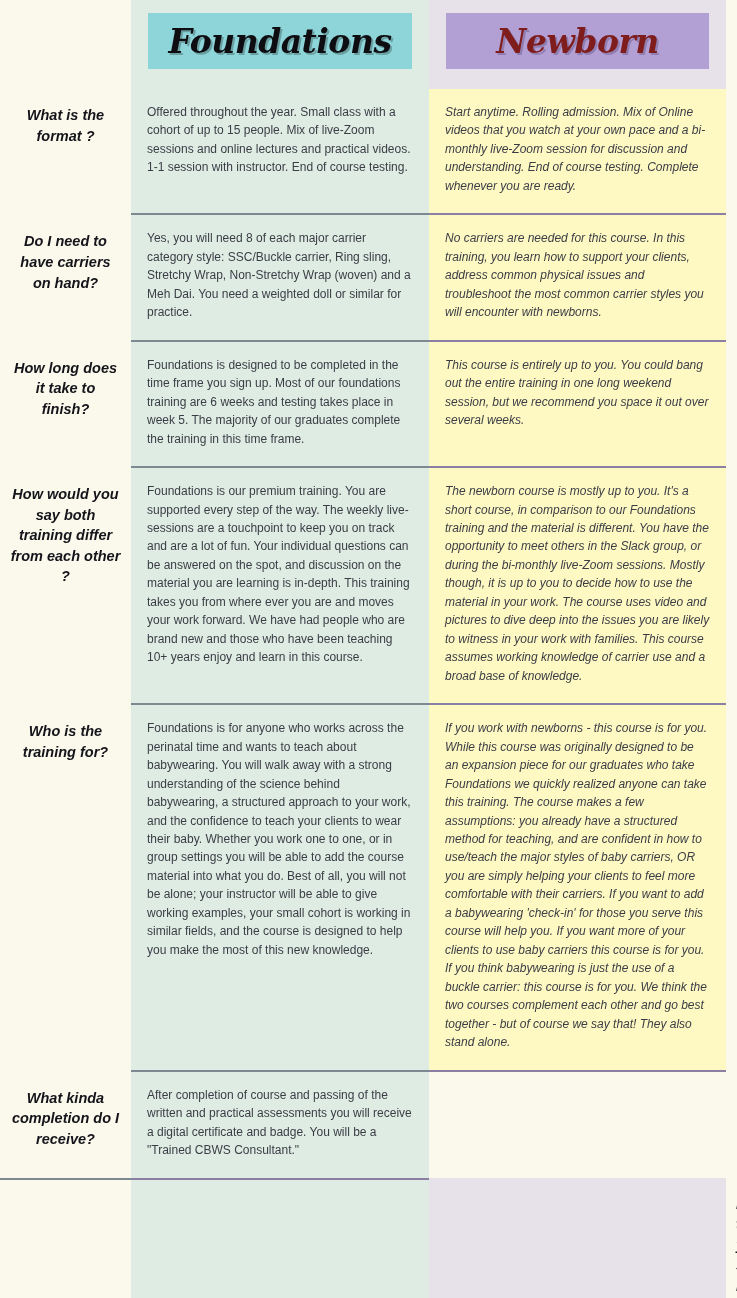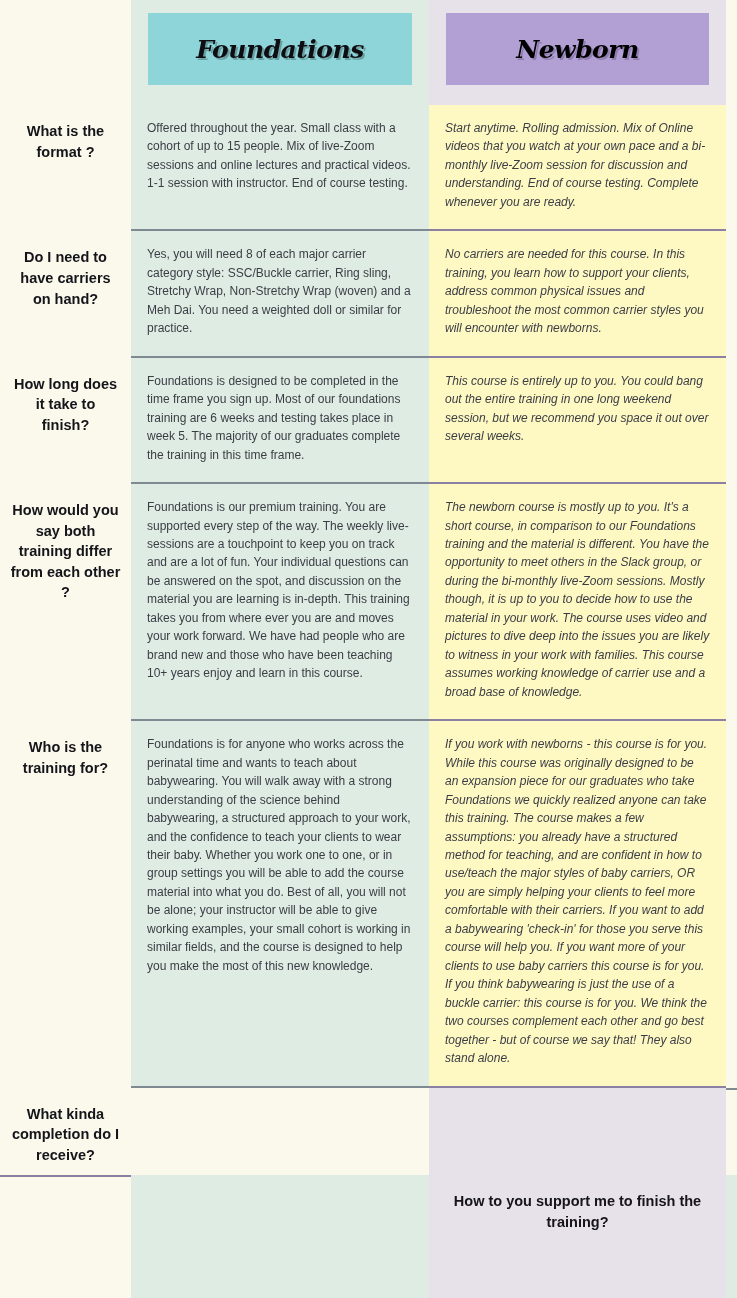--- a/index.html
+++ b/index.html
@@ -38,50 +38,51 @@
     width: 737px;
   }
 
   
   .hdr-spacer { background: transparent; }
 
   .hdr-cell {
     padding: 13px 17px 20px 17px;
   }
   .banner {
-    height: 72px;
+    height: 56px;
     display: flex;
     align-items: center;
     justify-content: center;
     font-family: "DejaVu Serif", serif;
     font-weight: bold;
     font-style: italic;
-    font-size: 25px;
+    font-size: 33px;
     letter-spacing: -0.5px;
   }
   .banner.foundations {
     background: #8ed5d9;
     color: #0d0d12;
     text-shadow: 2px 2px 0 rgba(0,0,0,0.25);
   }
   .banner.newborn {
     background: #b2a0d5;
-    color: #000000;
+    color: #7f1d1d;
     text-shadow: 2px 2px 0 rgba(59,39,85,0.28);
   }
 
   
   .q-cell {
     padding: 16px 10px 10px 10px;
     text-align: center;
     font-weight: bold;
     font-size: 14.5px;
     line-height: 1.42;
     color: #14141a;
     background: transparent;
+    font-style: italic;
   }
 
   
   .a-cell {
     padding: 14px 16px 18px 16px;
     font-size: 12px;
     line-height: 1.54;
     color: #3b3d45;
   }
   .a-cell.foundations { background: #dfece4; }
@@ -169,20 +170,21 @@
     <div class="edge-pad"></div>
 
     <div class="rule-row" style="display:contents">
       <div class="rule-left"></div>
       <div class="rule-mint"></div>
       <div class="rule-lav"></div>
       <div class="rule-pad"></div>
     </div>
 
     <div class="q-cell">What kinda completion do I receive?</div>
+    <div class="a-cell foundations">After completion of course and passing of the written and practical assessments you will receive a digital certificate and badge. You will be a "Trained CBWS Consultant."</div>
     <div class="edge-pad"></div>
 
     <div class="rule-row" style="display:contents">
       <div class="rule-left"></div>
       <div class="rule-mint"></div>
       <div class="rule-lav"></div>
       <div class="rule-pad"></div>
     </div>
 
     <div class="q-cell">How to you support me to finish the training?</div>

